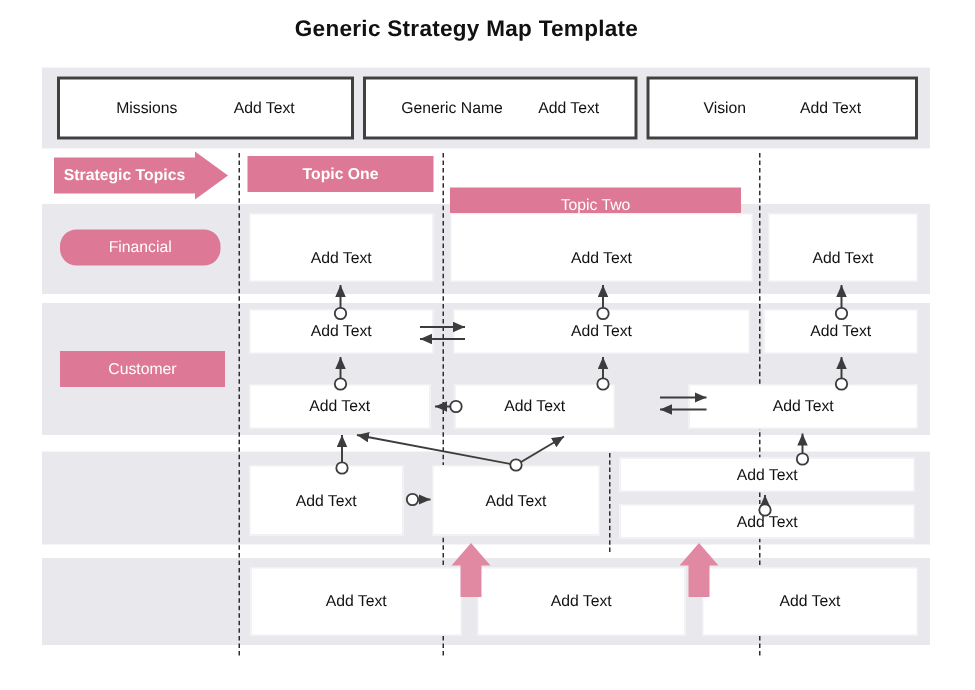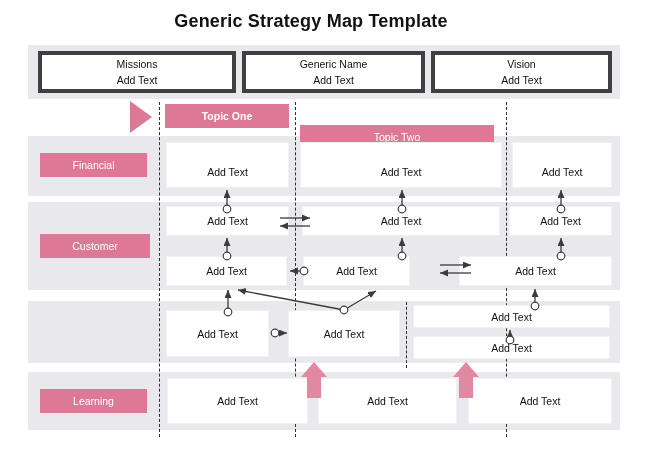--- a/index.html
+++ b/index.html
@@ -2,32 +2,32 @@
 <html><head>
 <meta charset="utf-8">
 <style>
   html,body{margin:0;padding:0;background:#ffffff;}
   #stage{
     position:relative;width:650px;height:460px;background:#ffffff;overflow:hidden;
     font-family:"Liberation Sans",sans-serif;color:#111;
   }
   .title{
     position:absolute;left:0;top:11px;width:622px;text-align:center;
-    font-size:18px;font-weight:bold;letter-spacing:.2px;
+    font-size:15px;font-weight:bold;letter-spacing:.2px;
   }
   .band{position:absolute;background:#e9e9ed;z-index:1;}
   .dash{position:absolute;width:0;border-left:1px dashed #2e2e2e;z-index:2;}
   .wbox{
     position:absolute;background:#ffffff;border:1px solid #f1f1f4;box-sizing:border-box;
     display:flex;align-items:center;justify-content:center;
     font-size:10.5px;color:#111;z-index:3;
   }
   .hbox{
-    position:absolute;background:#ffffff;border:4px solid #404040;box-sizing:border-box;
-    display:flex;flex-direction:column;align-items:center;justify-content:space-evenly;
+    position:absolute;background:#ffffff;border:2px solid #404040;box-sizing:border-box;
+    display:flex;align-items:center;justify-content:space-evenly;
     font-size:10.5px;z-index:3;
   }
   .rowlabel{
     position:absolute;background:#dd7896;color:#ffffff;display:flex;align-items:center;
     justify-content:center;font-size:10.5px;z-index:3;
   }
   .topic{
     position:absolute;background:#dd7896;color:#ffffff;display:flex;align-items:center;
     justify-content:center;font-size:10.5px;z-index:3;height:24px;top:104px;
   }
@@ -68,27 +68,27 @@
   </div>
   <div class="hbox" style="left:242px;top:51px;width:183px;height:42px;">
     <div>Generic Name</div>
     <div>Add Text</div>
   </div>
   <div class="hbox" style="left:431px;top:51px;width:181px;height:42px;text-align:right;">
     <div>Vision</div>
     <div>Add Text</div>
   </div>
 
+  <div class="satext">Strategic Topics</div>
   <div class="sahead"></div>
   <div class="topic" style="left:165px;width:124px;font-weight:bold;">Topic One</div>
   <div class="topic" style="left:300px;width:194px;margin-top:21px;">Topic Two</div>
 
-  <div class="rowlabel" style="left:40px;top:153px;width:107px;height:24px;">Financial</div>
+  <div class="rowlabel" style="left:40px;top:153px;width:107px;height:24px;border-radius:11px;">Financial</div>
   <div class="rowlabel" style="left:40px;top:234px;width:110px;height:24px;">Customer</div>
-  <div class="rowlabel" style="left:40px;top:389px;width:107px;height:24px;">Learning</div>
 
   <div class="wbox lowtext" style="left:166px;top:142px;width:123px;height:46px;">Add Text</div>
   <div class="wbox lowtext" style="left:300px;top:142px;width:202px;height:46px;">Add Text</div>
   <div class="wbox lowtext" style="left:512px;top:142px;width:100px;height:46px;">Add Text</div>
 
   <div class="wbox" style="left:166px;top:206px;width:123px;height:30px;">Add Text</div>
   <div class="wbox" style="left:302px;top:206px;width:198px;height:30px;">Add Text</div>
   <div class="wbox" style="left:509px;top:206px;width:103px;height:30px;">Add Text</div>
 
   <div class="wbox" style="left:166px;top:256px;width:121px;height:30px;">Add Text</div>

